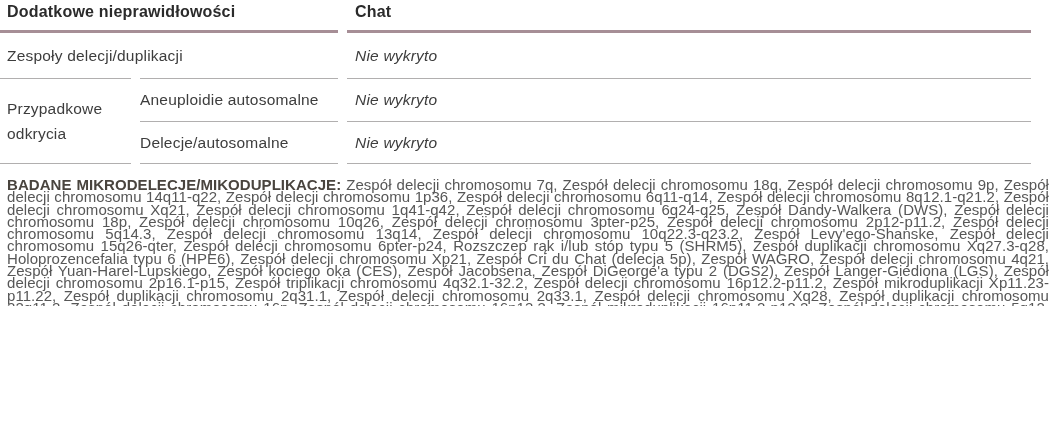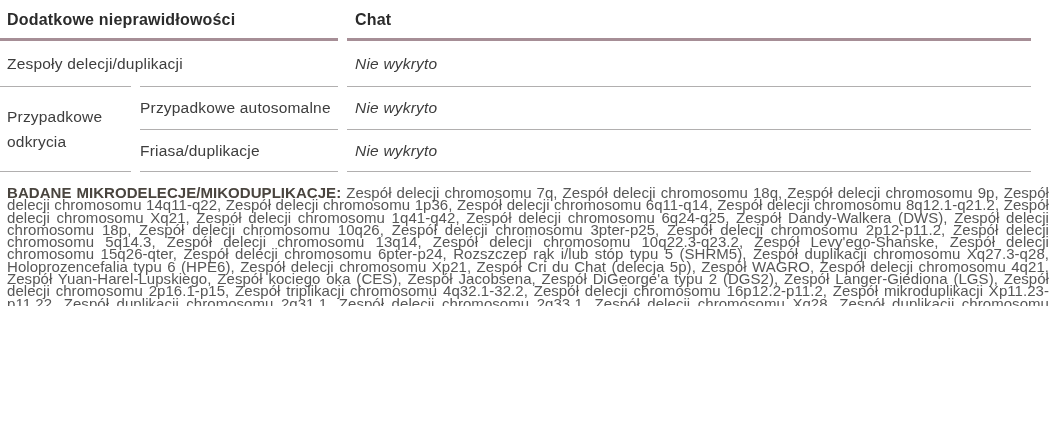--- a/index.html
+++ b/index.html
@@ -3,21 +3,20 @@
 <meta charset="utf-8">
 <style>
   html,body{margin:0;padding:0;background:#ffffff;}
   .page{
     position:relative;
     width:1058px;height:306px;
     background:#ffffff;
     font-family:"Liberation Sans",sans-serif;
     overflow:hidden;
     box-sizing:border-box;
-    padding-top:8px;
   }
   
   table.results{
     border-collapse:separate;
     border-spacing:9px 0;
     table-layout:fixed;
     margin-left:-9px;
     width:1049px;
   }
   col.c1{width:131px;}
@@ -108,25 +107,25 @@
       </tr>
     </thead>
     <tbody>
       <tr class="r1">
         <td class="rowlabel">Zespoły delecji/duplikacji</td>
         <td class="sublabel"></td>
         <td class="result">Nie wykryto</td>
       </tr>
       <tr class="r2">
         <td class="grouplabel" rowspan="2">Przypadkowe odkrycia</td>
-        <td class="sublabel">Przypadkowe autosomalne</td>
+        <td class="sublabel">Aneuploidie autosomalne</td>
         <td class="result">Nie wykryto</td>
       </tr>
       <tr class="r3">
-        <td class="sublabel">Friasa/duplikacje</td>
+        <td class="sublabel">Delecje/autosomalne</td>
         <td class="result">Nie wykryto</td>
       </tr>
     </tbody>
   </table>
 
   <p class="panel"><span class="panel-lead">BADANE MIKRODELECJE/MIKODUPLIKACJE:</span><span class="panel-body"> Zespół delecji chromosomu 7q, Zespół delecji chromosomu 18q, Zespół delecji chromosomu 9p, Zespół delecji chromosomu 14q11-q22, Zespół delecji chromosomu 1p36, Zespół delecji chromosomu 6q11-q14, Zespół delecji chromosomu 8q12.1-q21.2, Zespół delecji chromosomu Xq21, Zespół delecji chromosomu 1q41-q42, Zespół delecji chromosomu 6q24-q25, Zespół Dandy-Walkera (DWS), Zespół delecji chromosomu 18p, Zespół delecji chromosomu 10q26, Zespół delecji chromosomu 3pter-p25, Zespół delecji chromosomu 2p12-p11.2, Zespół delecji chromosomu 5q14.3, Zespół delecji chromosomu 13q14, Zespół delecji chromosomu 10q22.3-q23.2, Zespół Levy'ego-Shanske, Zespół delecji chromosomu 15q26-qter, Zespół delecji chromosomu 6pter-p24, Rozszczep rąk i/lub stóp typu 5 (SHRM5), Zespół duplikacji chromosomu Xq27.3-q28, Holoprozencefalia typu 6 (HPE6), Zespół delecji chromosomu Xp21, Zespół Cri du Chat (delecja 5p), Zespół WAGRO, Zespół delecji chromosomu 4q21, Zespół Yuan-Harel-Lupskiego, Zespół kociego oka (CES), Zespół Jacobsena, Zespół DiGeorge'a typu 2 (DGS2), Zespół Langer-Giediona (LGS), Zespół delecji chromosomu 2p16.1-p15, Zespół triplikacji chromosomu 4q32.1-32.2, Zespół delecji chromosomu 16p12.2-p11.2, Zespół mikroduplikacji Xp11.23-p11.22, Zespół duplikacji chromosomu 2q31.1, Zespół delecji chromosomu 2q33.1, Zespół delecji chromosomu Xq28, Zespół duplikacji chromosomu 22q11.2, Zespół delecji chromosomu 16p, Zespół delecji chromosomu 16p13.3, Zespół mikroduplikacji 16p11.2-p12.2, Zespół delecji chromosomu 5q12, Zespół delecji chromosomu 1p32-p31, Zespół duplikacji chromosomu 1p31, Zespół delecji chromosomu 16q22, Zespół Friasa, Zespół duplikacji chromosomu 15q11-q13, Zespół CHDM, Zespół delecji chromosomu 15q14, Zespół duplikacji chromosomu 17q12, Zespół delecji chromosomu 17q12, Zespół duplikacji chromosomu 3q29, Zespół delecji chromosomu 3q29, Zespół duplikacji chromosomu 8q22.1, Zespół delecji chromosomu 8q22.1, Zespół Angelmana, zespół Pradera-Williego, Holoprozencefalia typu 1 (HPE1), Zespół WAGR, Zespół delecji 7q11.23, Zespół duplikacji 7q11.23, Zespół Potockiego-Shaffer'a, Zespół wrodzonej przepukliny przeponowej (HCD/DIH), Zespół delecji telomerowej chromosomu Xq22.3, Zespół Wolfa-Hirschhorna, Zespół duplikacji chromosomu 17q21.31, Zespół delecji chromosomu Xp11.3, Zespół delecji chromosomu 3q13.31, Zespół delecji chromosomu 8p23.1, Zespół duplikacji chromosomu 8p23.1, Zespół mikrodelecji chromosomu 12q14, Zespół delecji chromosomu 17q23.1-q23.2, Zespół Potockiego-Łupskiego (zespół duplikacji 17p11.2), Zespół Smith-Magenisa, Zespół duplikacji chromosomu 17p13.3, Zespół delecji chromosomu 17p13.3, Zespół delecji chromosomu 19q13.11, Zespół duplikacji chromosomu 2q35, Zespół delecji chromosomu 15q25, Zespół delecji chromosomu 22q11.2, Zespół DiGeorge'a</span></p>
 
   <div class="accepted-label">Zaakceptowano przez:</div>
 
   <svg class="signature-svg" width="170" height="48" viewBox="0 0 170 48">

